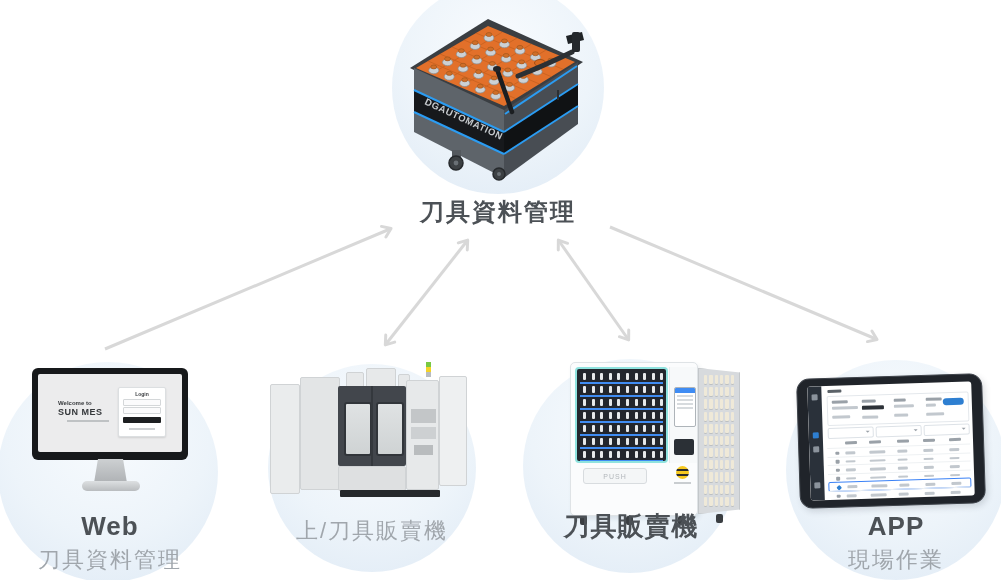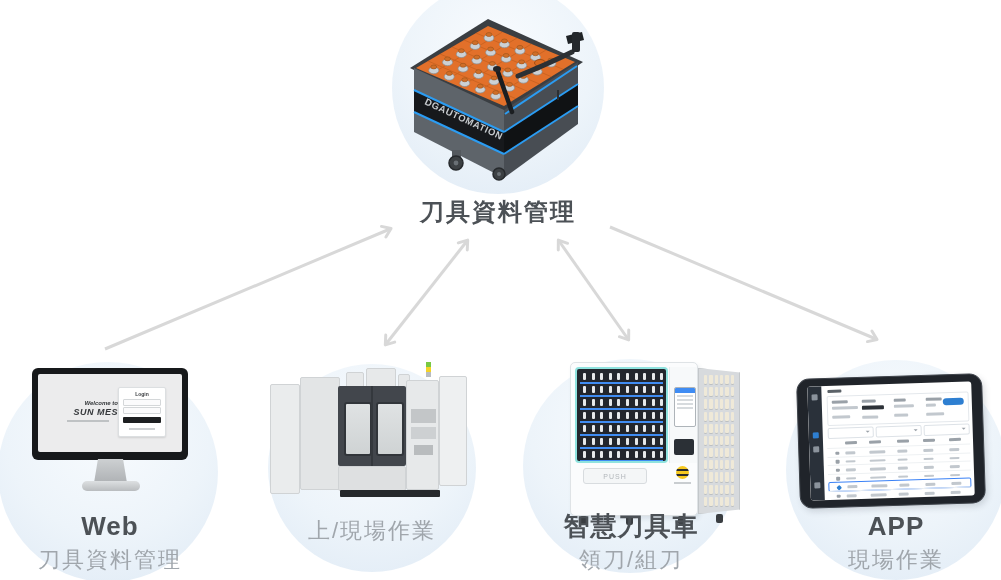--- a/index.html
+++ b/index.html
@@ -10,21 +10,21 @@
   .abs{position:absolute;}
   
   .node-label{position:absolute;width:260px;text-align:center;z-index:9;}
   .node-title{font-size:26px;font-weight:bold;color:#4c5156;letter-spacing:1px;line-height:1.1;}
   .node-sub{font-size:22px;color:#a0a6ac;letter-spacing:2px;margin-top:4px;}
   .hub-label{position:absolute;width:260px;text-align:center;font-size:24px;font-weight:bold;
              color:#4c5156;letter-spacing:2px;z-index:9;}
   
   .mon-frame{position:absolute;background:#17191b;border-radius:6px;}
   .mon-screen{position:absolute;background:#ececed;border-radius:2px;overflow:hidden;}
-  .mon-welcome{position:absolute;text-align:right;color:#35383b;font-style:italic;}
+  .mon-welcome{position:absolute;text-align:left;color:#35383b;}
   .mw1{font-size:6px;font-weight:bold;}
   .mw2{font-size:9px;font-weight:bold;letter-spacing:.5px;margin-top:1px;}
   .mw-bar{width:42px;height:2px;background:#bfc2c4;margin:3px auto 0;}
   .login-card{position:absolute;background:#fff;border:1px solid #dcdfe1;border-radius:2px;
               box-shadow:0 1px 2px rgba(0,0,0,.12);}
   .login-title{font-size:5px;font-weight:bold;color:#3a3d40;text-align:center;margin-top:3px;}
   .login-input{position:absolute;left:4px;right:4px;height:5px;border:1px solid #d4d7d9;border-radius:1px;background:#fbfbfc;}
   .login-btn{position:absolute;left:4px;right:4px;height:6px;background:#1d1f21;border-radius:1px;}
   .login-foot{position:absolute;left:10px;right:10px;height:2px;background:#cdd0d2;}
   .mon-neck{position:absolute;background:linear-gradient(#cdd0d2,#aeb1b4);
@@ -505,23 +505,22 @@
           </div>
       </div>
     </div>
   </div>
 
   <div class="node-label" style="left:-20px;top:512px;">
     <div class="node-title">Web</div>
     <div class="node-sub">刀具資料管理</div>
   </div>
   <div class="node-label" style="left:242px;top:512px;">
-    <div class="node-sub">上/現場作業</div>
+    <div class="node-sub">上/刀具販賣機</div>
   </div>
   <div class="node-label" style="left:501px;top:512px;">
-    <div class="node-title">智慧刀具車</div>
-    <div class="node-sub">領刀/組刀</div>
+    <div class="node-title">刀具販賣機</div>
   </div>
   <div class="node-label" style="left:766px;top:512px;">
     <div class="node-title">APP</div>
     <div class="node-sub">現場作業</div>
   </div>
 </div>
 
 </body></html>

